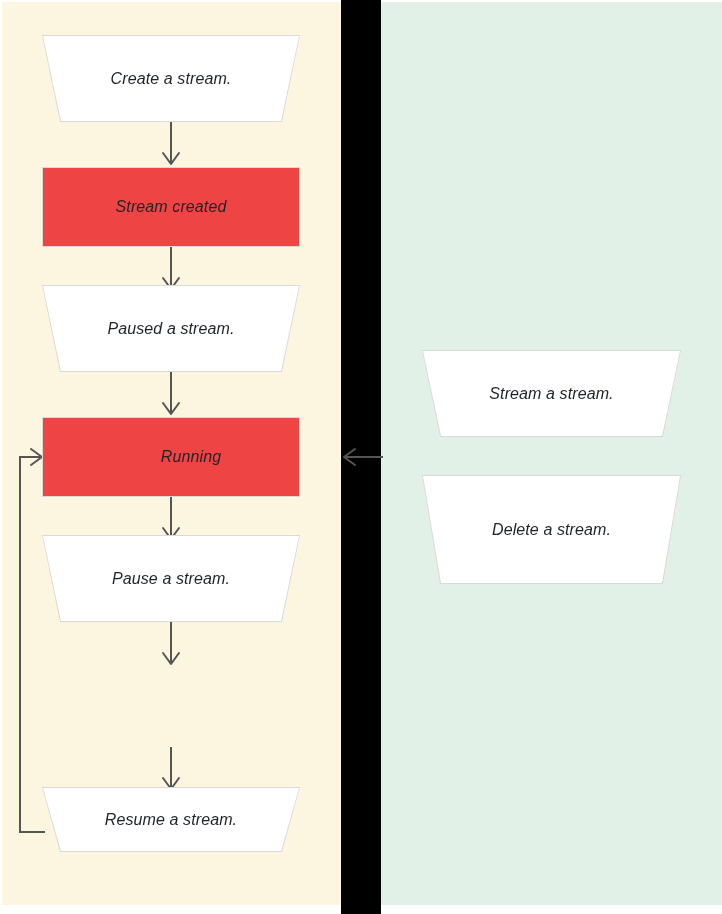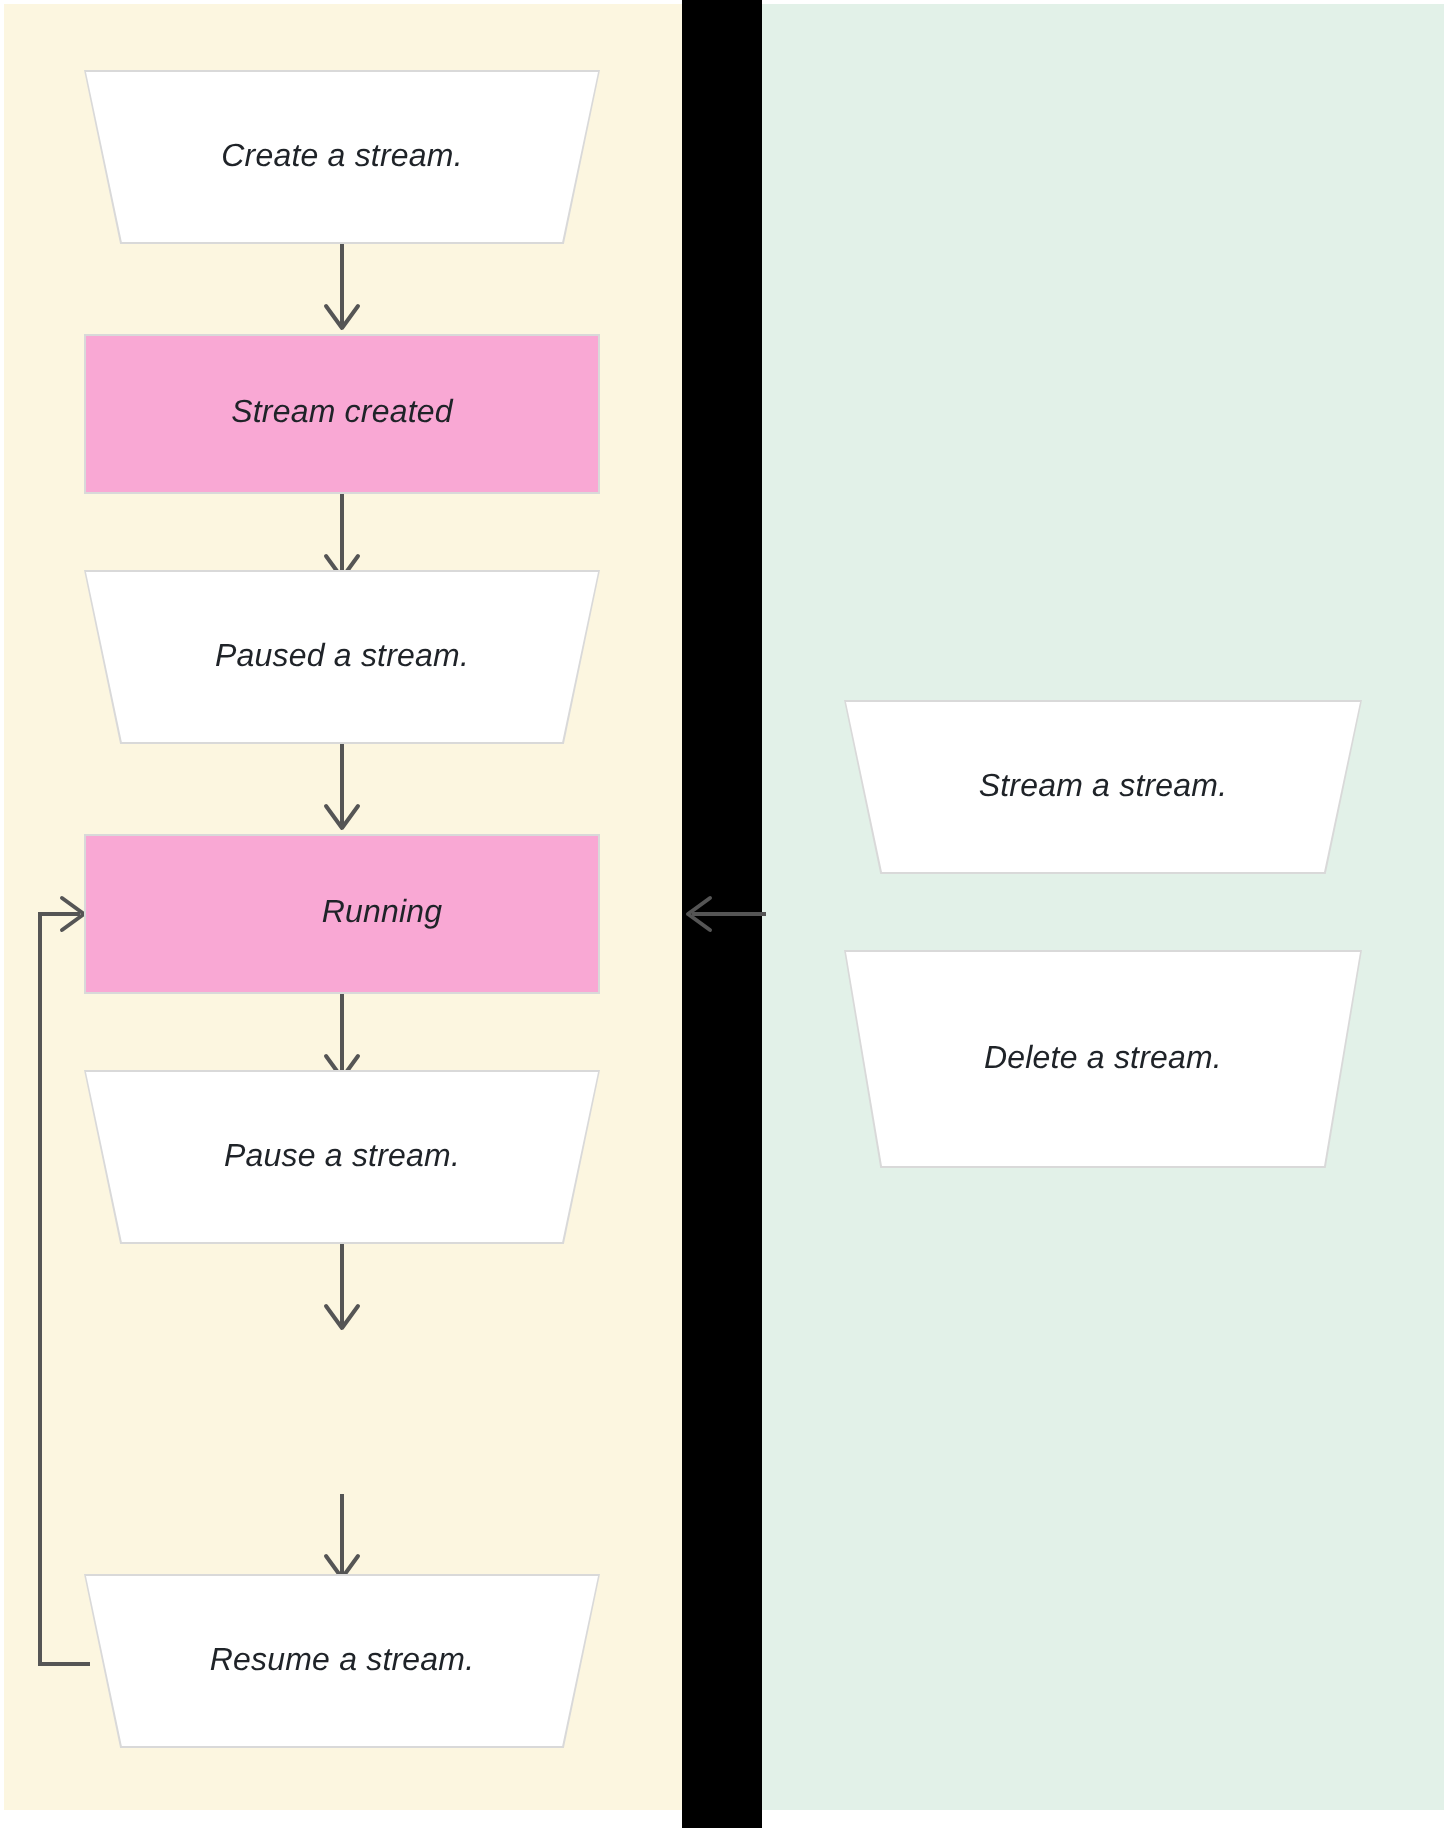--- a/index.html
+++ b/index.html
@@ -7,21 +7,21 @@
   #canvas{position:relative;width:722px;height:914px;background:#ffffff;}
 
   .panel{position:absolute;top:2px;height:903px;}
   #panel-left{left:2px;width:339px;background:#fcf6e0;}
   #panel-divider{left:341px;width:40px;background:#000000;top:0;height:914px;}
   #panel-right{left:381px;width:341px;background:#e2f1e8;}
 
   .svg-layer{position:absolute;left:0;top:0;width:722px;height:914px;pointer-events:none;}
 
   .node{position:absolute;display:flex;align-items:center;justify-content:center;
-        background:#f9a8d4;box-sizing:border-box;}
+        background:#ef4444;box-sizing:border-box;}
   .node .lbl{font-size:16px;line-height:1.1;color:#1f2328;white-space:nowrap;
              letter-spacing:.1px;text-align:center;font-style:italic;}
 
   
   .rect{border:1px solid #d9d9d9;}
 
   
   .trap{border:none;background:transparent;}
   .trap .shape{position:absolute;left:0;top:0;width:100%;height:100%;
                background:#ffffff;
@@ -106,21 +106,21 @@
     <span class="lbl">Running</span>
   </div>
 
   <div class="node trap" style="left:42px;top:535px;width:258px;height:87px;">
     <div class="shape shape-b"></div>
     <div class="shape shape-f"></div>
     <span class="lbl">Pause a stream.</span>
   </div>
 
 
-  <div class="node trap" style="left:42px;top:787px;width:258px;height:87px;">
+  <div class="node trap" style="left:42px;top:787px;width:258px;height:65px;">
     <div class="shape shape-b"></div>
     <div class="shape shape-f"></div>
     <span class="lbl">Resume a stream.</span>
   </div>
 
   <div class="node trap" style="left:422px;top:350px;width:259px;height:87px;">
     <div class="shape shape-b"></div>
     <div class="shape shape-f"></div>
     <span class="lbl">Stream a stream.</span>
   </div>

